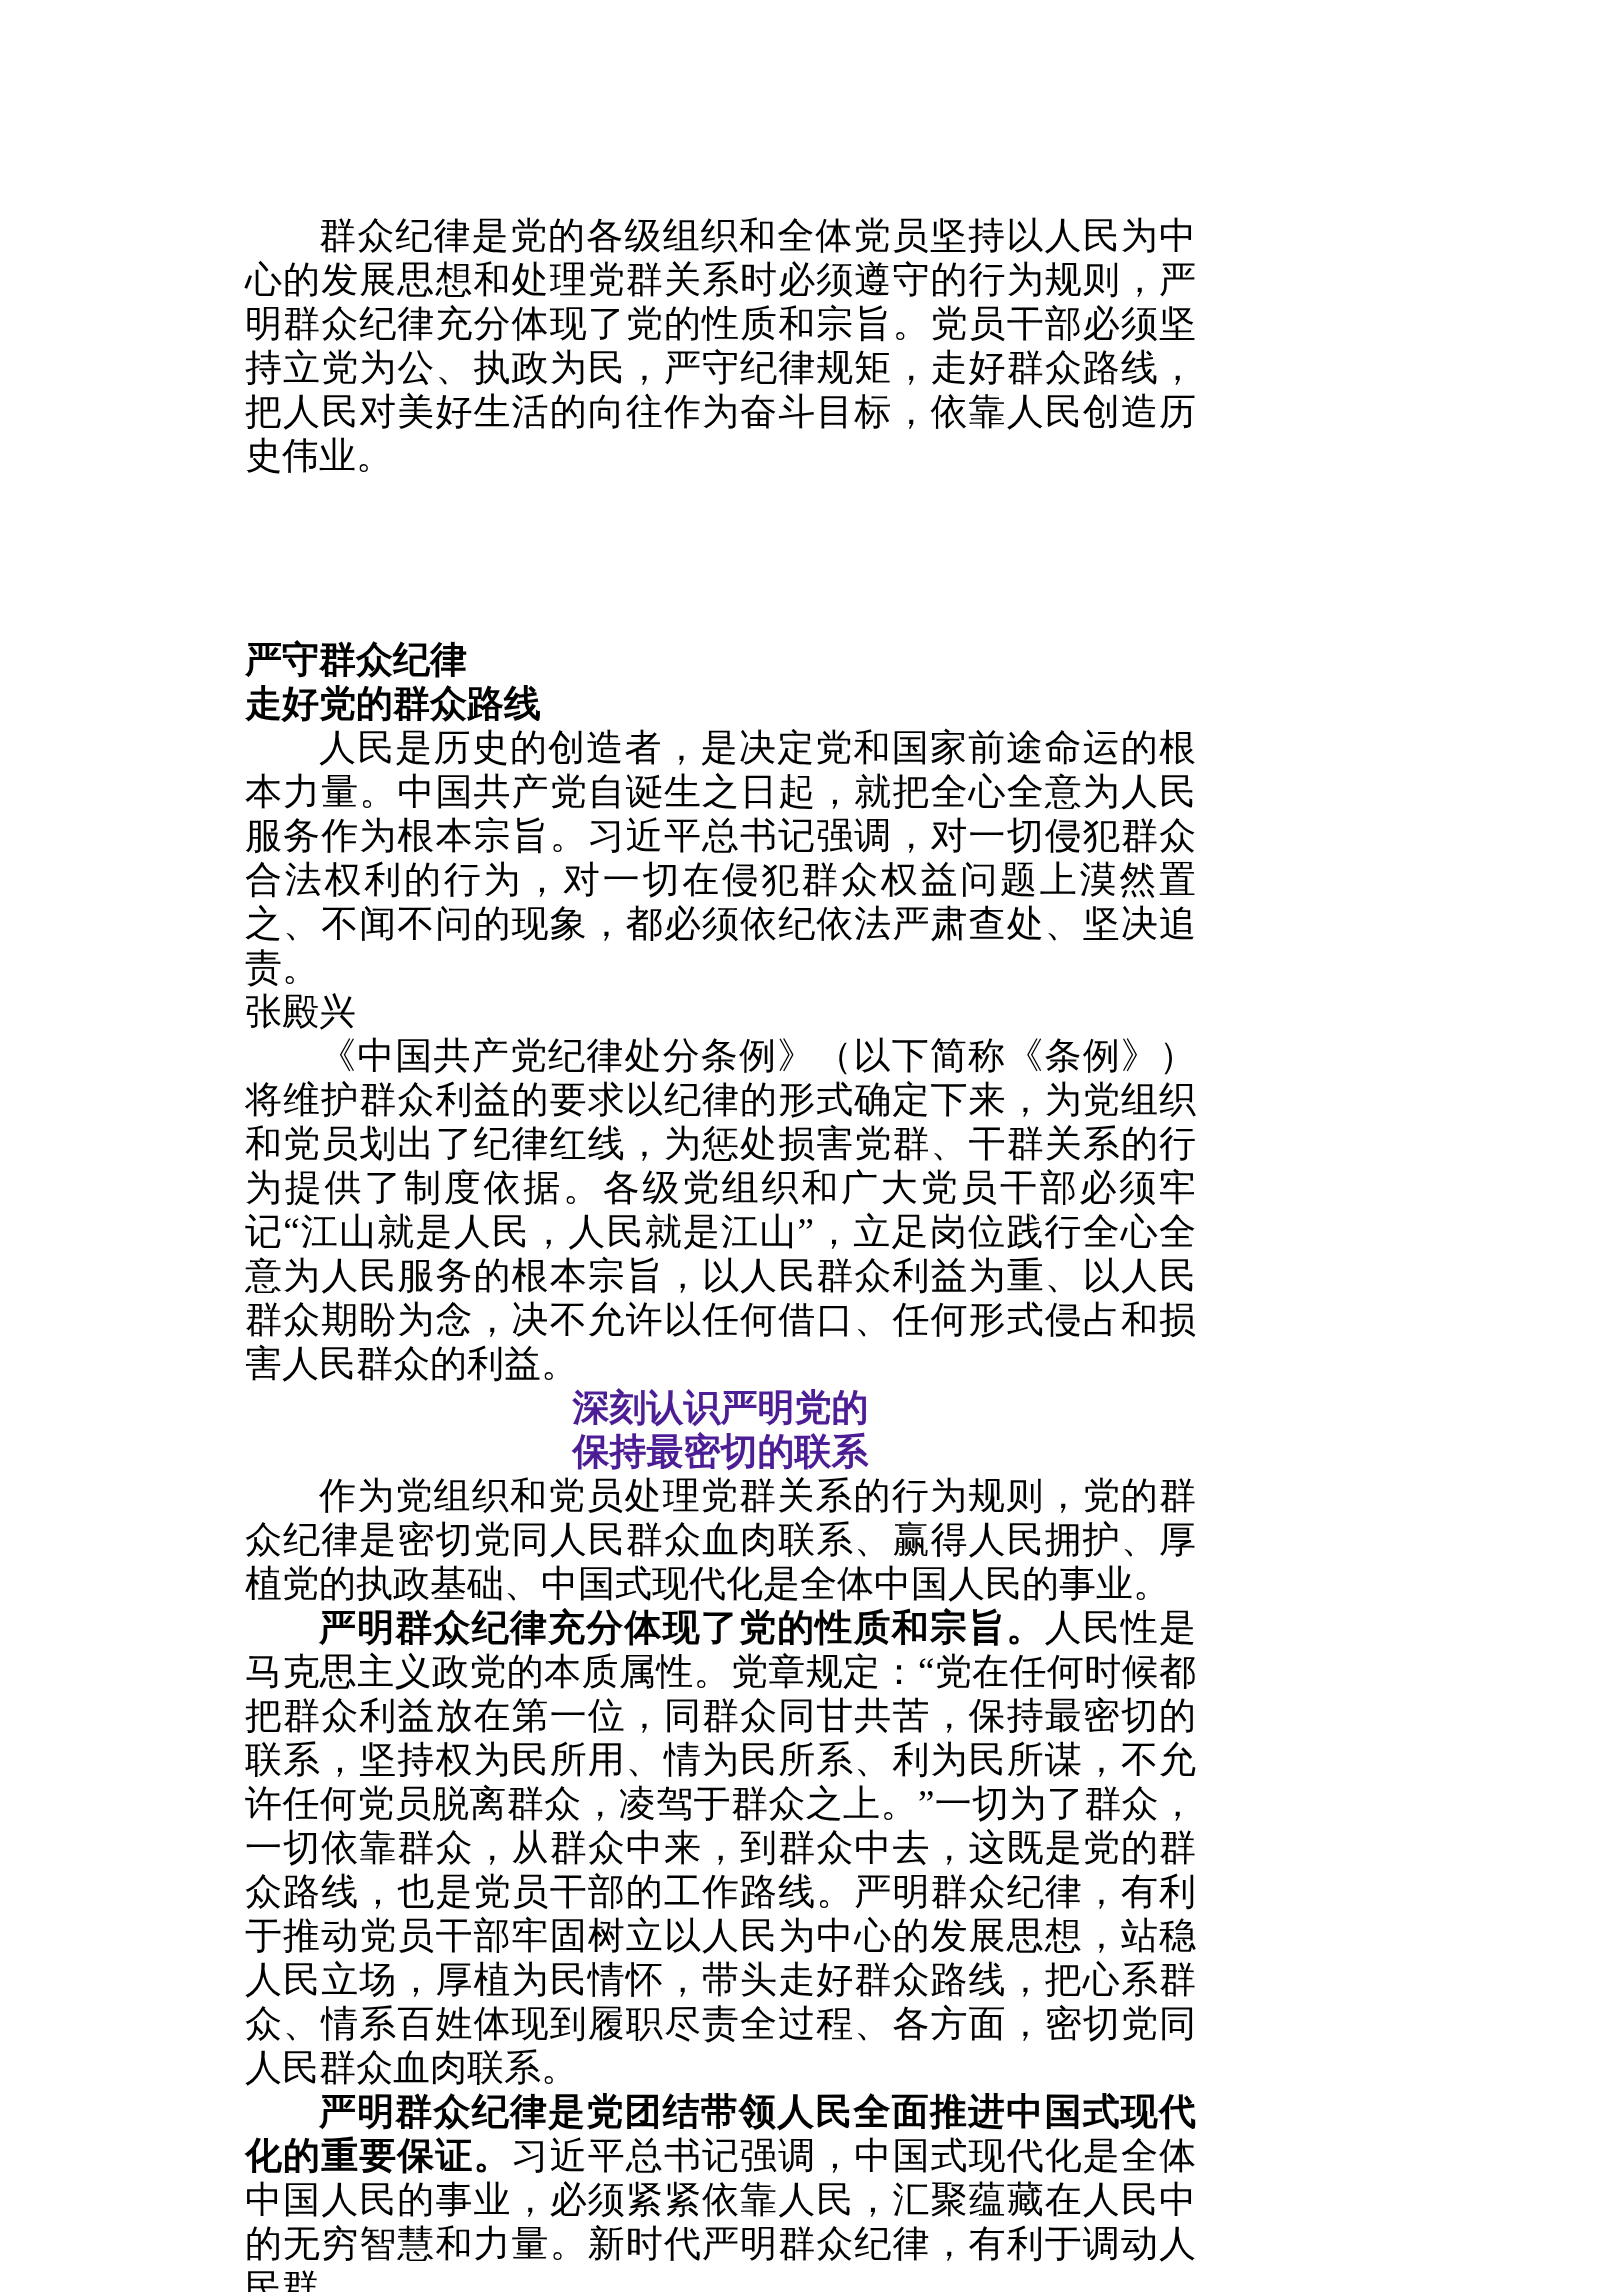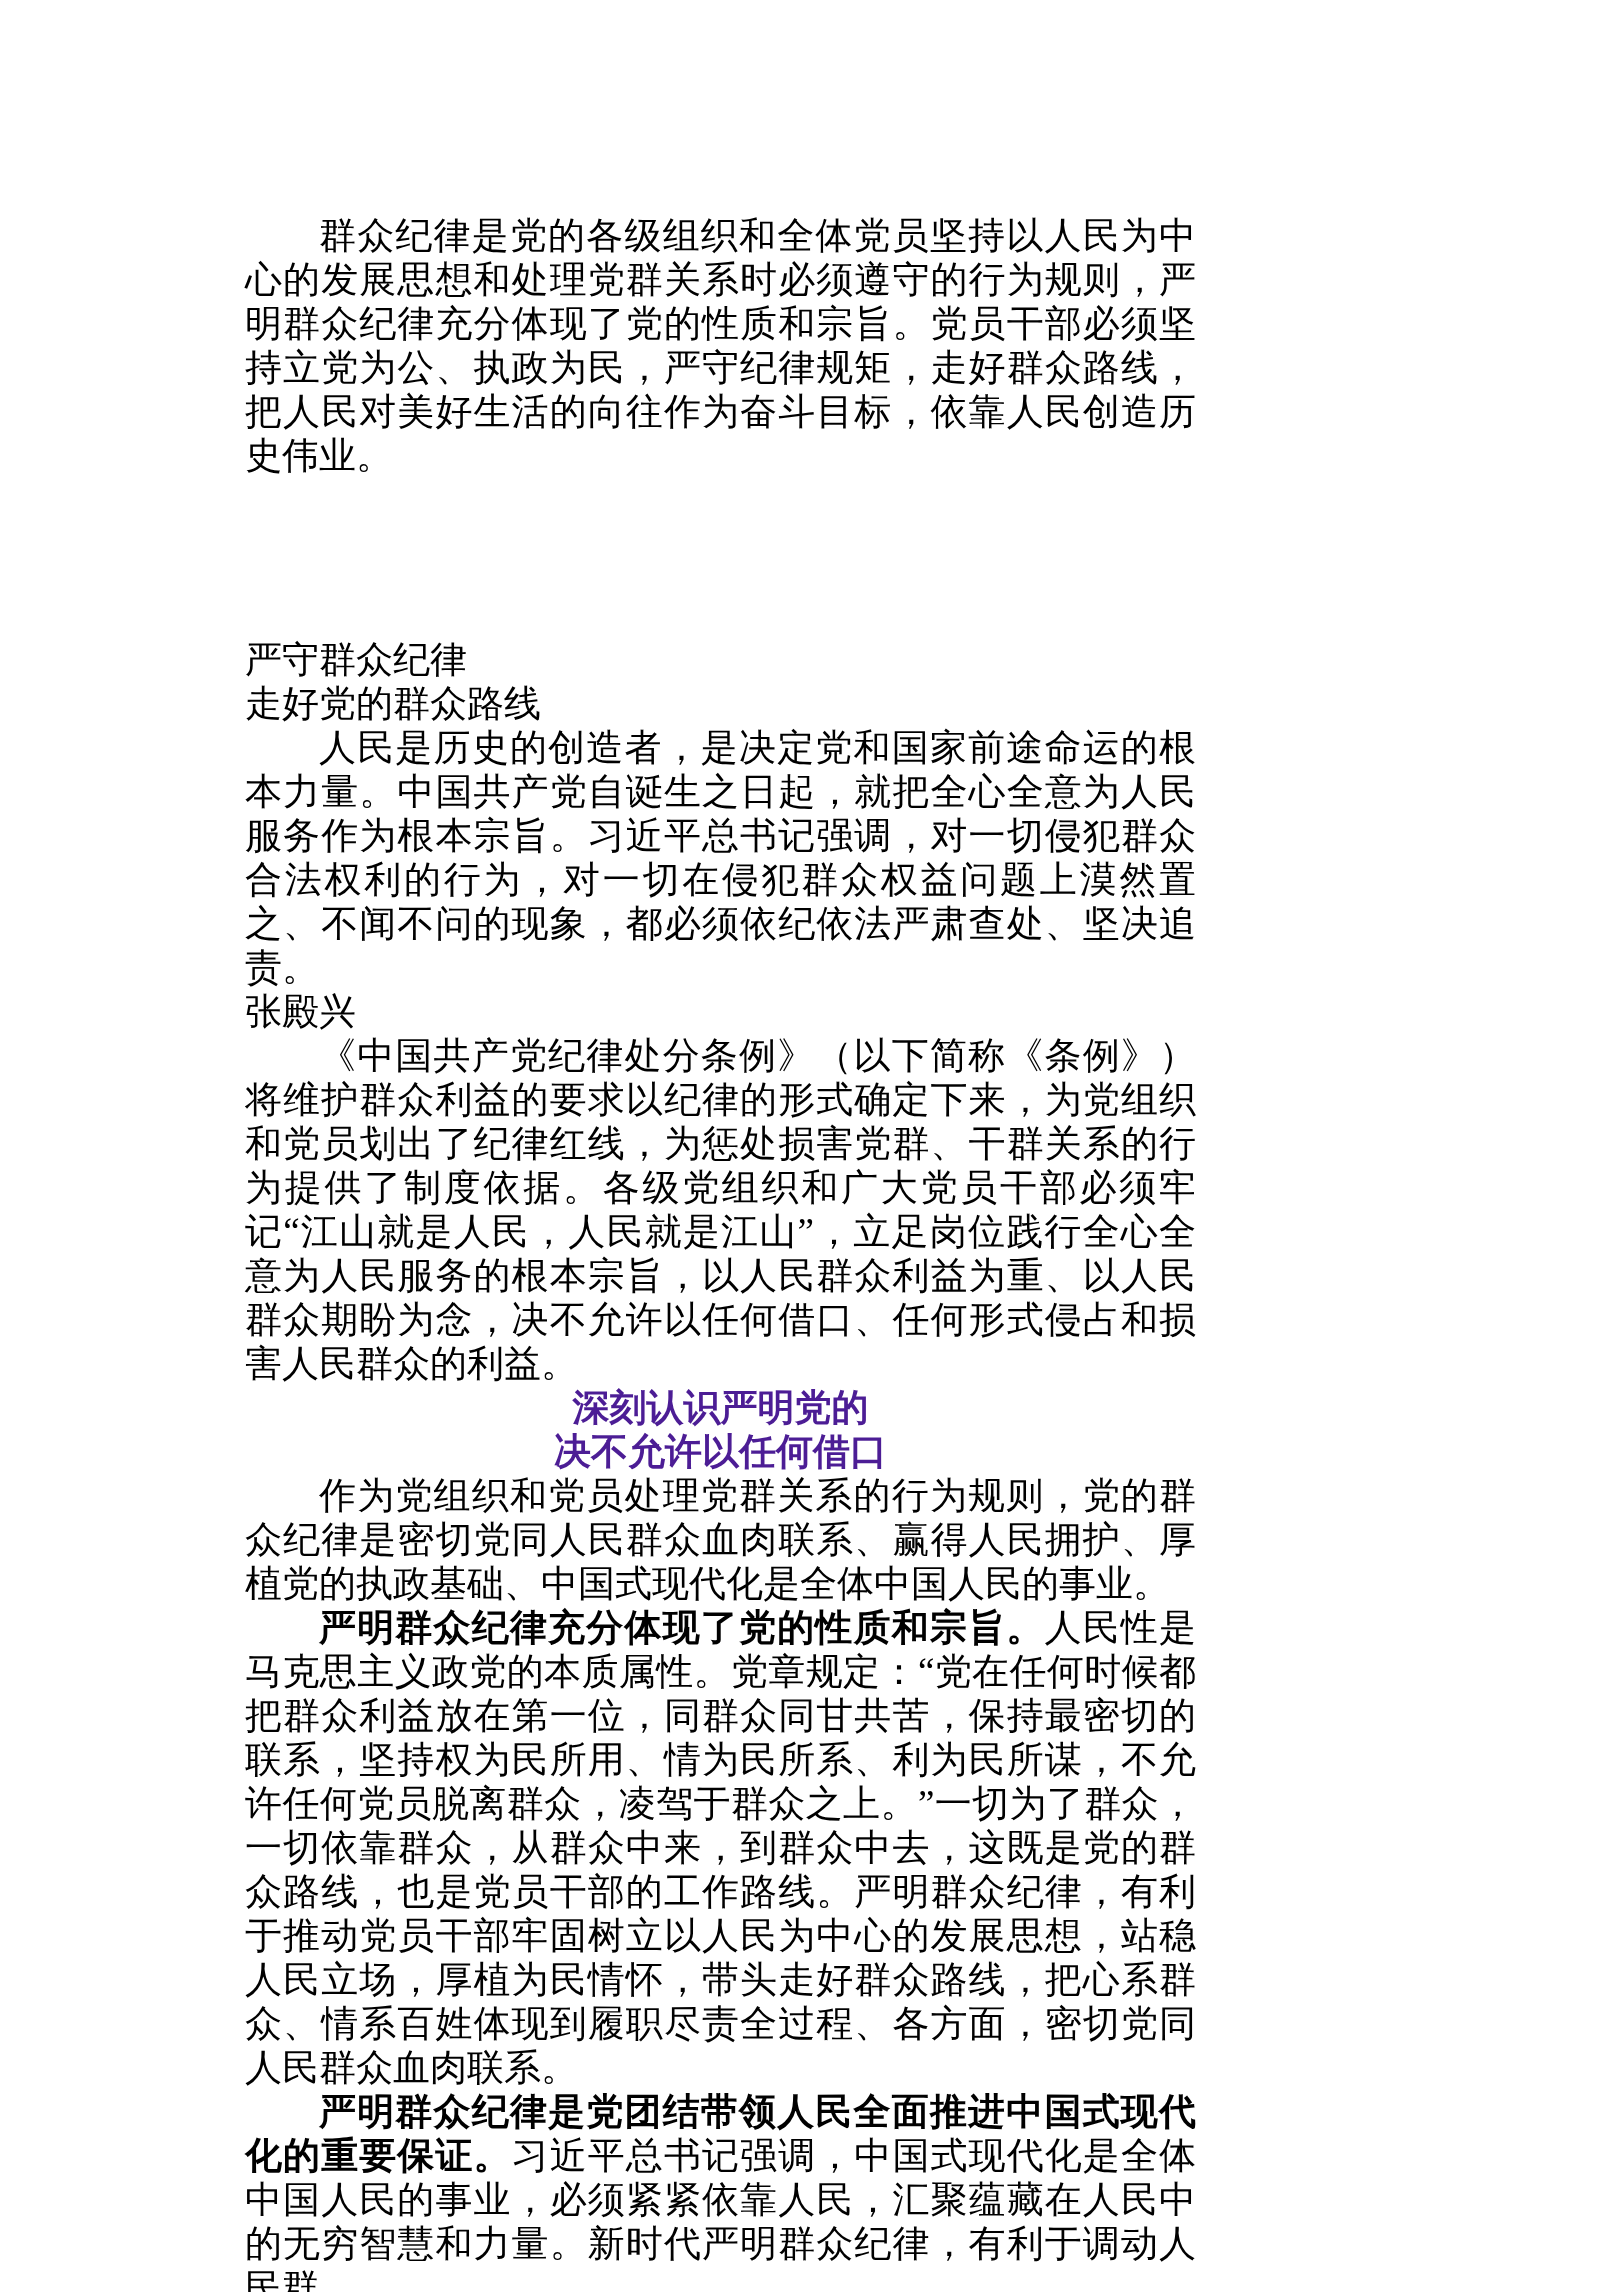--- a/index.html
+++ b/index.html
@@ -25,21 +25,21 @@
     font-size: 37px;
     line-height: 44px;
     color: #000000;
     text-align: justify;
   }
   .indent {
     text-indent: 2em;
   }
   .heading {
     font-family: "Liberation Sans", "DejaVu Sans", sans-serif;
-    font-weight: 400;
+    font-weight: 700;
     font-size: 37px;
     line-height: 44px;
     color: #000000;
     text-align: left;
   }
   .center-heading {
     font-family: "Liberation Sans", "DejaVu Sans", sans-serif;
     font-weight: 700;
     font-size: 37px;
     line-height: 44px;
@@ -72,21 +72,21 @@
   <h2 class="heading">走好党的群众路线</h2>
 
   <p class="body-text indent">人民是历史的创造者，是决定党和国家前途命运的根本力量。中国共产党自诞生之日起，就把全心全意为人民服务作为根本宗旨。习近平总书记强调，对一切侵犯群众合法权利的行为，对一切在侵犯群众权益问题上漠然置之、不闻不问的现象，都必须依纪依法严肃查处、坚决追责。</p>
 
   <p class="body-text">张殿兴</p>
 
   <p class="body-text indent gap-20">《中国共产党纪律处分条例》（以下简称《条例》）将维护群众利益的要求以纪律的形式确定下来，为党组织和党员划出了纪律红线，为惩处损害党群、干群关系的行为提供了制度依据。各级党组织和广大党员干部必须牢记“江山就是人民，人民就是江山”，立足岗位践行全心全意为人民服务的根本宗旨，以人民群众利益为重、以人民群众期盼为念，决不允许以任何借口、任何形式侵占和损害人民群众的利益。</p>
 
   <h3 class="center-heading">
     <span>深刻认识严明党的</span><br>
-    <span>决不允许以任何借口</span>
+    <span>保持最密切的联系</span>
   </h3>
 
   <p class="body-text indent gap-92">作为党组织和党员处理党群关系的行为规则，党的群众纪律是密切党同人民群众血肉联系、赢得人民拥护、厚植党的执政基础、中国式现代化是全体中国人民的事业。</p>
 
   <p class="body-text indent gap-10">
     <span class="lead-in">严明群众纪律充分体现了党的性质和宗旨。</span><span>人民性是马克思主义政党的本质属性。党章规定：“党在任何时候都把群众利益放在第一位，同群众同甘共苦，保持最密切的联系，坚持权为民所用、情为民所系、利为民所谋，不允许任何党员脱离群众，凌驾于群众之上。”一切为了群众，一切依靠群众，从群众中来，到群众中去，这既是党的群众路线，也是党员干部的工作路线。严明群众纪律，有利于推动党员干部牢固树立以人民为中心的发展思想，站稳人民立场，厚植为民情怀，带头走好群众路线，把心系群众、情系百姓体现到履职尽责全过程、各方面，密切党同人民群众血肉联系。</span>
   </p>
 
   <p class="body-text indent gap-11">
     <span class="lead-in">严明群众纪律是党团结带领人民全面推进中国式现代化的重要保证。</span><span>习近平总书记强调，中国式现代化是全体中国人民的事业，必须紧紧依靠人民，汇聚蕴藏在人民中的无穷智慧和力量。新时代严明群众纪律，有利于调动人民群</span>

